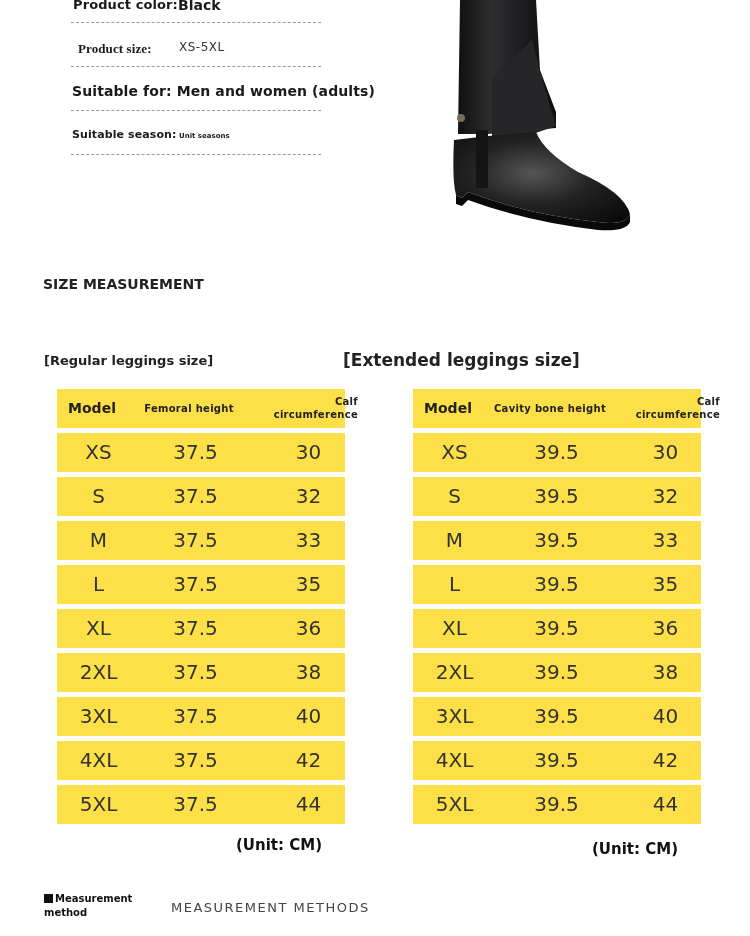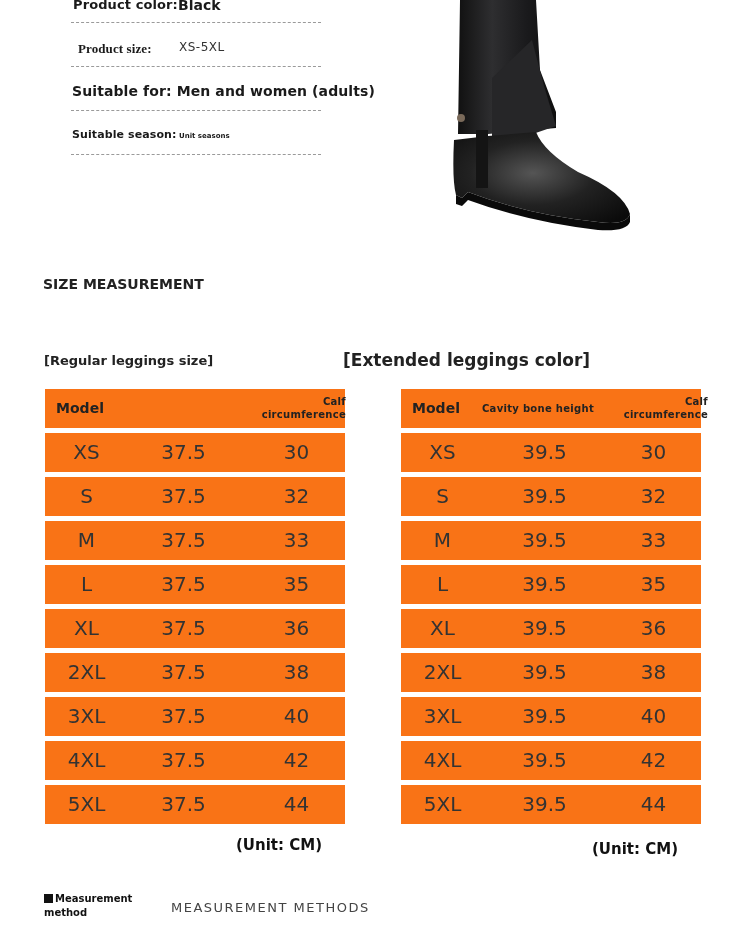--- a/index.html
+++ b/index.html
@@ -24,21 +24,21 @@
   .boot { position: absolute; left: 448px; top: 0; width: 190px; height: 236px; }
 
   .size-desc { position: absolute; left: 43px; top: 276px; font-weight: bold; font-size: 14px; color: #222; }
   .tbl-title { position: absolute; font-weight: bold; color: #222; white-space: nowrap; }
   .t1-title { left: 44px; top: 353px; font-size: 13px; }
   .t2-title { left: 343px; top: 350px; font-size: 17px; }
 
   .tbl { position: absolute; width: 300px; }
   .tbl1 { left: 45px; top: 389px; }
   .tbl2 { left: 401px; top: 389px; }
-  .row { position: relative; height: 39px; margin-bottom: 5px; background: #f97316; }
+  .row { position: relative; height: 39px; margin-bottom: 5px; background: #fde047; margin-left: 12px; }
   .row .c { position: absolute; top: 0; height: 39px; line-height: 39px; text-align: center; }
   .c1 { left: 0; width: 70px; }
   .c2 { left: 82px; width: 100px; }
   .c3 { left: 195px; width: 100px; }
   .row.data .c { font-size: 20px; color: #333; padding-left: 13px; }
   .row.head .c1 { font-weight: bold; font-size: 14px; color: #222; }
   .row.head .c2 { font-weight: bold; font-size: 10px; color: #222; white-space: nowrap; letter-spacing: 0.3px; }
   .row.head .c3 { font-weight: bold; font-size: 10px; color: #222; line-height: 13px; text-align: right; left: 201px; top: 6px; height: auto; letter-spacing: 0.3px; }
   .tbl2 .row.head .c2 { left: 78px; width: 118px; }
   .tbl2 .row.head .c3 { left: 207px; }
@@ -98,25 +98,26 @@
 
     <rect x="28" y="130" width="12" height="58" fill="#141414"></rect>
 
     <circle cx="13" cy="118" r="4" fill="#7a6a5a"></circle>
   </svg>
 </div>
 
 <div class="size-desc">SIZE MEASUREMENT</div>
 
 <div class="tbl-title t1-title">[Regular leggings size]</div>
-<div class="tbl-title t2-title">[Extended leggings color]</div>
+<div class="tbl-title t2-title">[Extended leggings size]</div>
 
 <div class="tbl tbl1">
   <div class="row head">
     <div class="c c1">Model</div>
+    <div class="c c2">Femoral height</div>
     <div class="c c3">Calf<br>circumference</div>
   </div>
   <div class="row data">
       <div class="c c1">XS</div>
       <div class="c c2">37.5</div>
       <div class="c c3">30</div>
     </div>
   <div class="row data">
       <div class="c c1">S</div>
       <div class="c c2">37.5</div>

